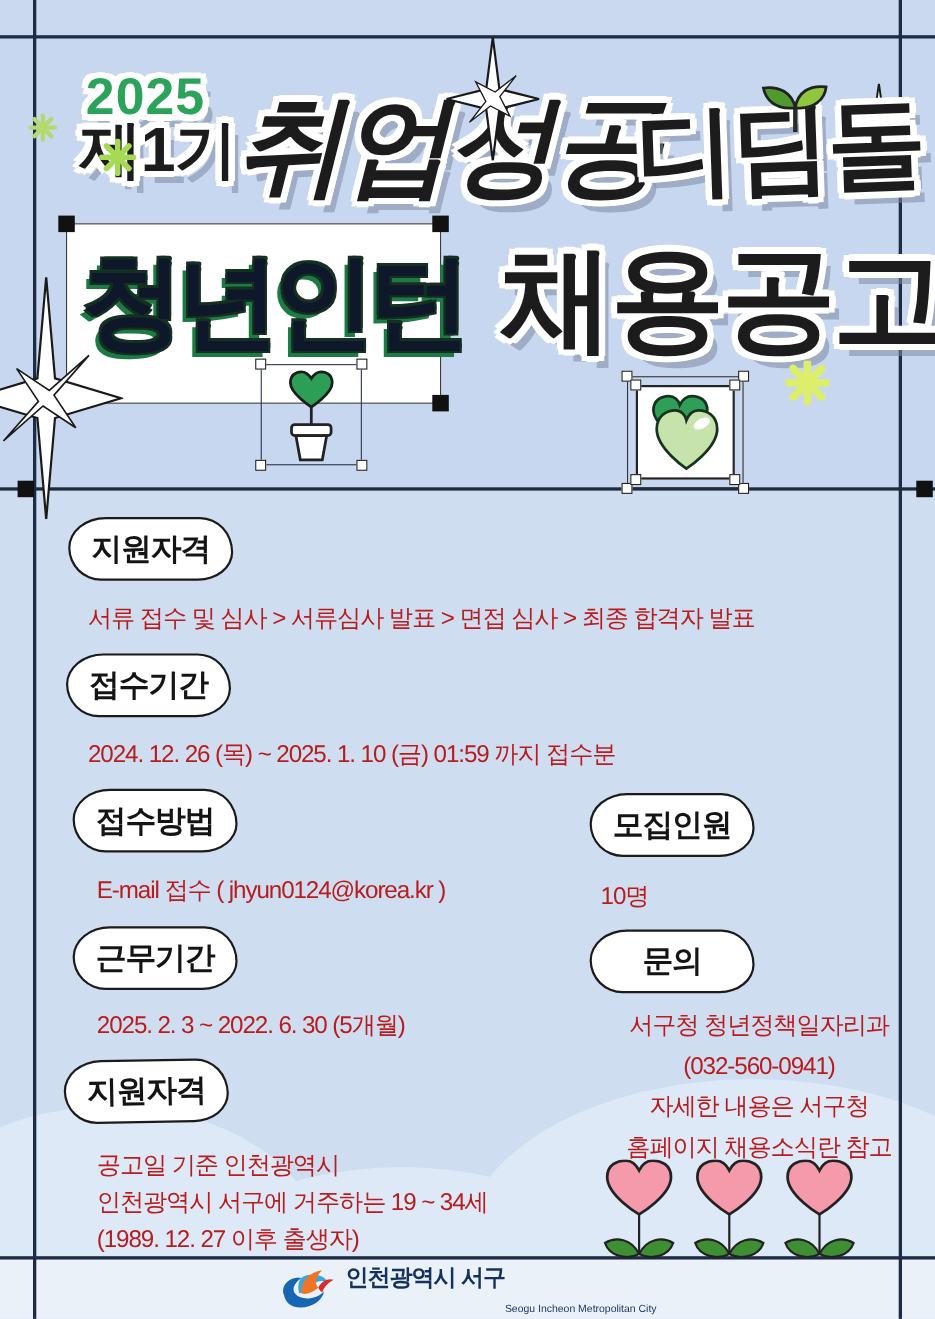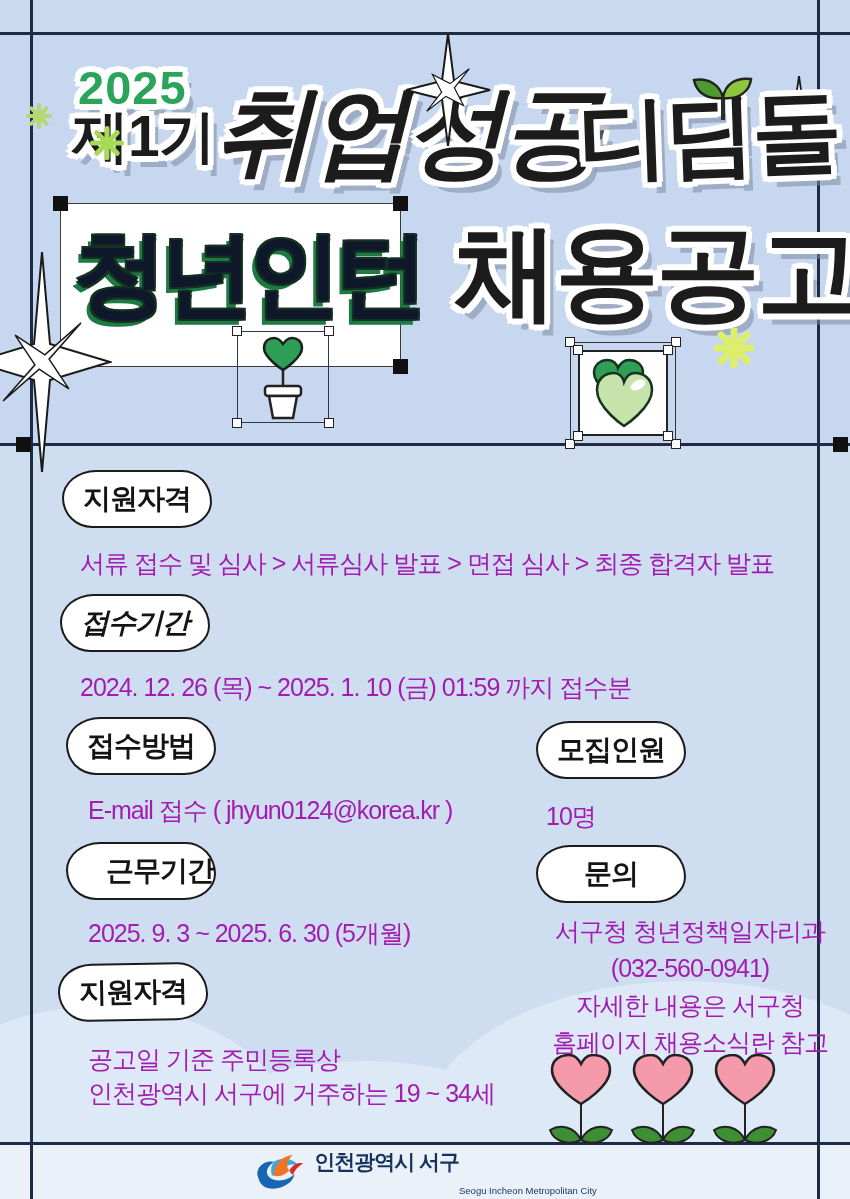--- a/index.html
+++ b/index.html
@@ -56,31 +56,31 @@
   .fruit-svg { position:absolute; left:588px; top:356px; z-index:6; }
 
   .decor { position:absolute; z-index:6; }
   .decor-under { position:absolute; z-index:4; }
 
   
   .pill { position:absolute; width:150px; height:58px; background:#fff; border:2.5px solid #1b1b1b;
           border-radius:34px 30px 32px 30px / 28px 32px 26px 30px; display:flex; align-items:center;
           justify-content:center; z-index:5; }
   .pill span { font-size:28px; font-weight:700; color:#141414; letter-spacing:-1px; }
-  .body-text { position:absolute; font-size:25px; color:#a21caf; letter-spacing:-1px; white-space:nowrap; z-index:5; }
+  .body-text { position:absolute; font-size:22px; color:#b91c1c; letter-spacing:-1px; white-space:nowrap; z-index:5; }
 
   [data-name="selection-method-pill"]   { left:62px;  top:470px; }
   [data-name="selection-method-text"]   { left:80px;  top:547px; }
-  [data-name="application-period-pill"] { left:60px;  top:594px;font-style:italic; }
+  [data-name="application-period-pill"] { left:60px;  top:594px; }
   [data-name="application-period-text"] { left:80px;  top:671px; }
   [data-name="application-method-pill"] { left:66px;  top:717px; }
   [data-name="application-method-text"] { left:88px;  top:794px; }
   [data-name="headcount-pill"]          { left:536px; top:721px; }
   [data-name="headcount-text"]          { left:546px; top:800px; }
-  [data-name="work-period-pill"]        { left:66px;  top:842px;justify-content:flex-end; }
+  [data-name="work-period-pill"]        { left:66px;  top:842px; }
   [data-name="work-period-text"]        { left:88px;  top:917px; }
   [data-name="inquiry-pill"]            { left:536px; top:845px; }
   [data-name="inquiry-lines"]           { left:550px; top:913px; line-height:37px; white-space:normal; width:280px;text-align:center; }
   [data-name="eligibility-pill"]        { left:58px;  top:963px; transform:rotate(-1deg); }
   [data-name="eligibility-lines"]       { left:88px;  top:1042px; line-height:34px; white-space:normal; width:420px; }
   .multi div { white-space:nowrap; }
 
   
   [data-name="flowers"] { position:absolute; left:544px; top:1054px; display:flex; gap:8px; z-index:5; }
 
@@ -215,38 +215,39 @@
   <div class="body-text" data-name="application-method-text">E-mail 접수 ( jhyun0124@korea.kr )</div>
 
   <div class="pill" data-name="headcount-pill">
     <span data-name="headcount-label">모집인원</span>
   </div>
   <div class="body-text" data-name="headcount-text">10명</div>
 
   <div class="pill" data-name="work-period-pill">
     <span data-name="work-period-label">근무기간</span>
   </div>
-  <div class="body-text" data-name="work-period-text">2025. 9. 3 ~ 2025. 6. 30 (5개월)</div>
+  <div class="body-text" data-name="work-period-text">2025. 2. 3 ~ 2022. 6. 30 (5개월)</div>
 
   <div class="pill" data-name="inquiry-pill">
     <span data-name="inquiry-label">문의</span>
   </div>
   <div class="body-text multi" data-name="inquiry-lines">
     <div data-name="inquiry-line">서구청 청년정책일자리과</div>
     <div data-name="inquiry-line">(032-560-0941)</div>
     <div data-name="inquiry-line">자세한 내용은 서구청</div>
     <div data-name="inquiry-line">홈페이지 채용소식란 참고</div>
   </div>
 
   <div class="pill" data-name="eligibility-pill">
     <span data-name="eligibility-label">지원자격</span>
   </div>
   <div class="body-text multi" data-name="eligibility-lines">
-    <div data-name="eligibility-line">공고일 기준 주민등록상</div>
+    <div data-name="eligibility-line">공고일 기준 인천광역시</div>
     <div data-name="eligibility-line">인천광역시 서구에 거주하는 19 ~ 34세</div>
+    <div data-name="eligibility-line">(1989. 12. 27 이후 출생자)</div>
   </div>
 
   <div data-name="flowers">
     <svg data-name="heart-flower-icon" width="74" height="90" viewBox="0 0 74 90">
       <line x1="37" y1="48" x2="37" y2="86" stroke="#222" stroke-width="2"></line>
       <path d="M37,50 C37,50 8,33 8,16 C8,5 17,1 25,1 C31,1 35,6 37,10 C39,6 43,1 49,1 C57,1 66,5 66,16 C66,33 37,50 37,50 Z" fill="#f49aab" stroke="#222" stroke-width="2.5"></path>
       <path d="M37,86 C30,72 16,70 6,76 C10,88 26,92 37,86 Z" fill="#3e8e33" stroke="#222" stroke-width="2"></path>
       <path d="M37,86 C44,72 58,70 68,76 C64,88 48,92 37,86 Z" fill="#3e8e33" stroke="#222" stroke-width="2"></path>
     </svg>
     <svg data-name="heart-flower-icon" width="74" height="90" viewBox="0 0 74 90">

